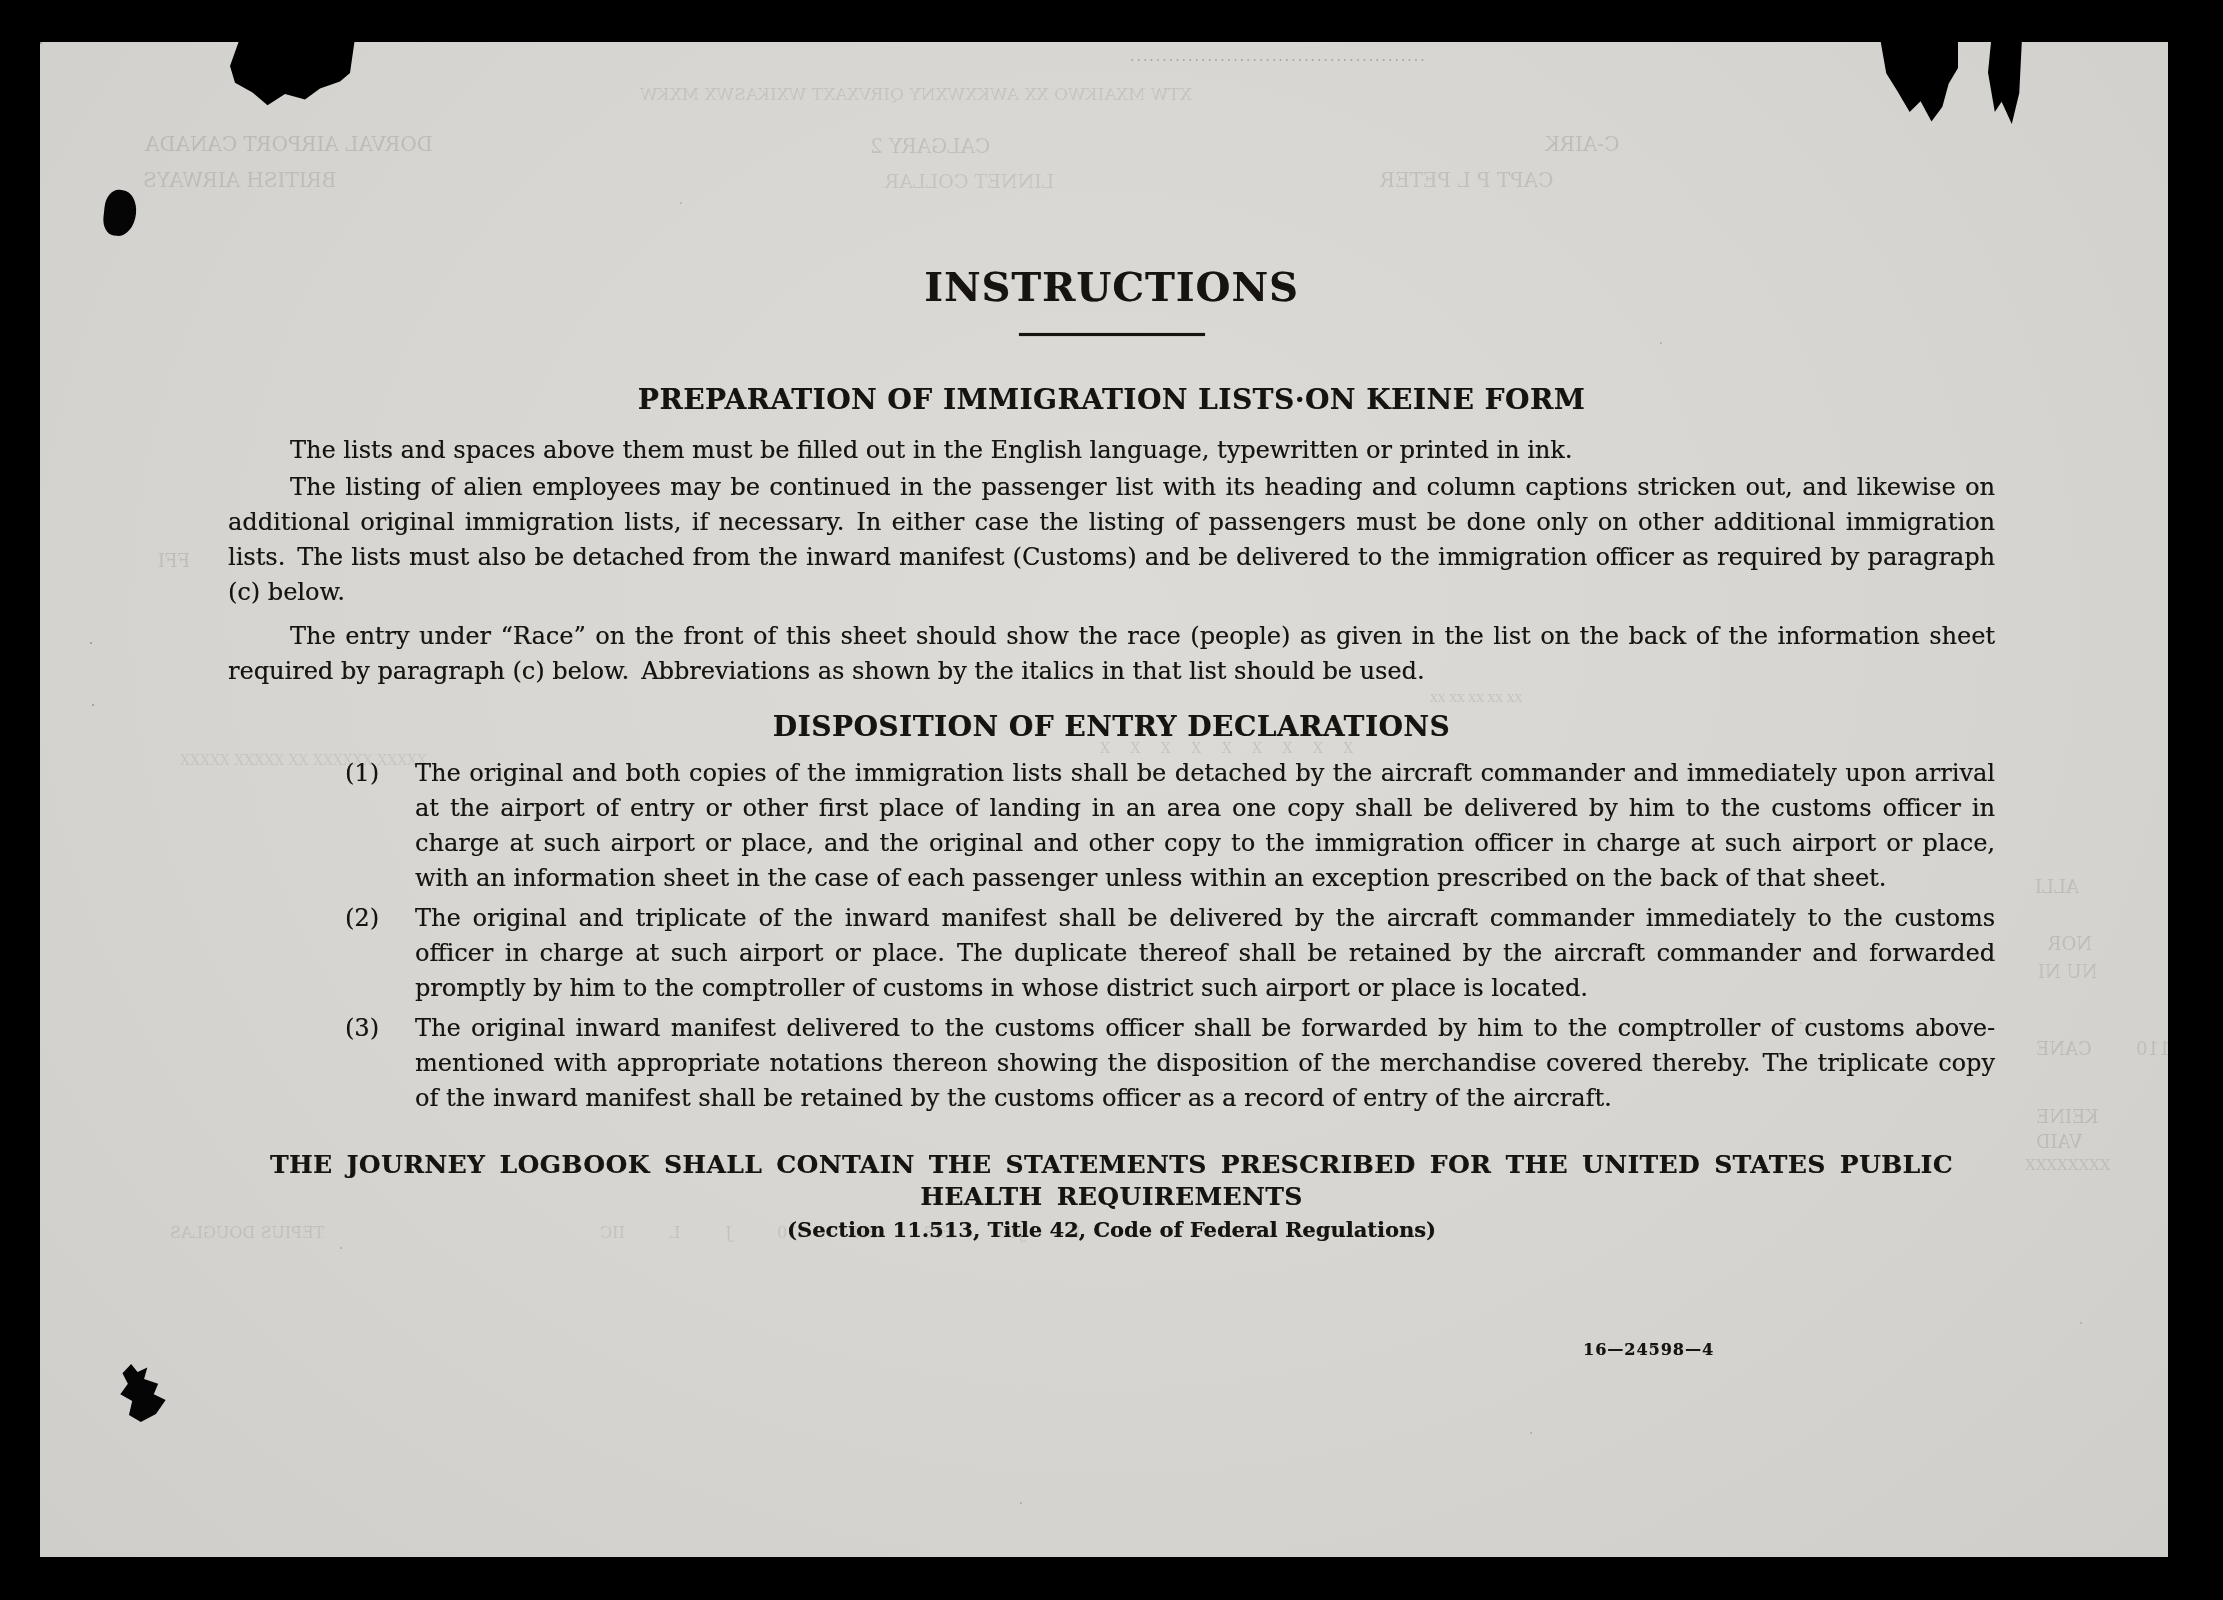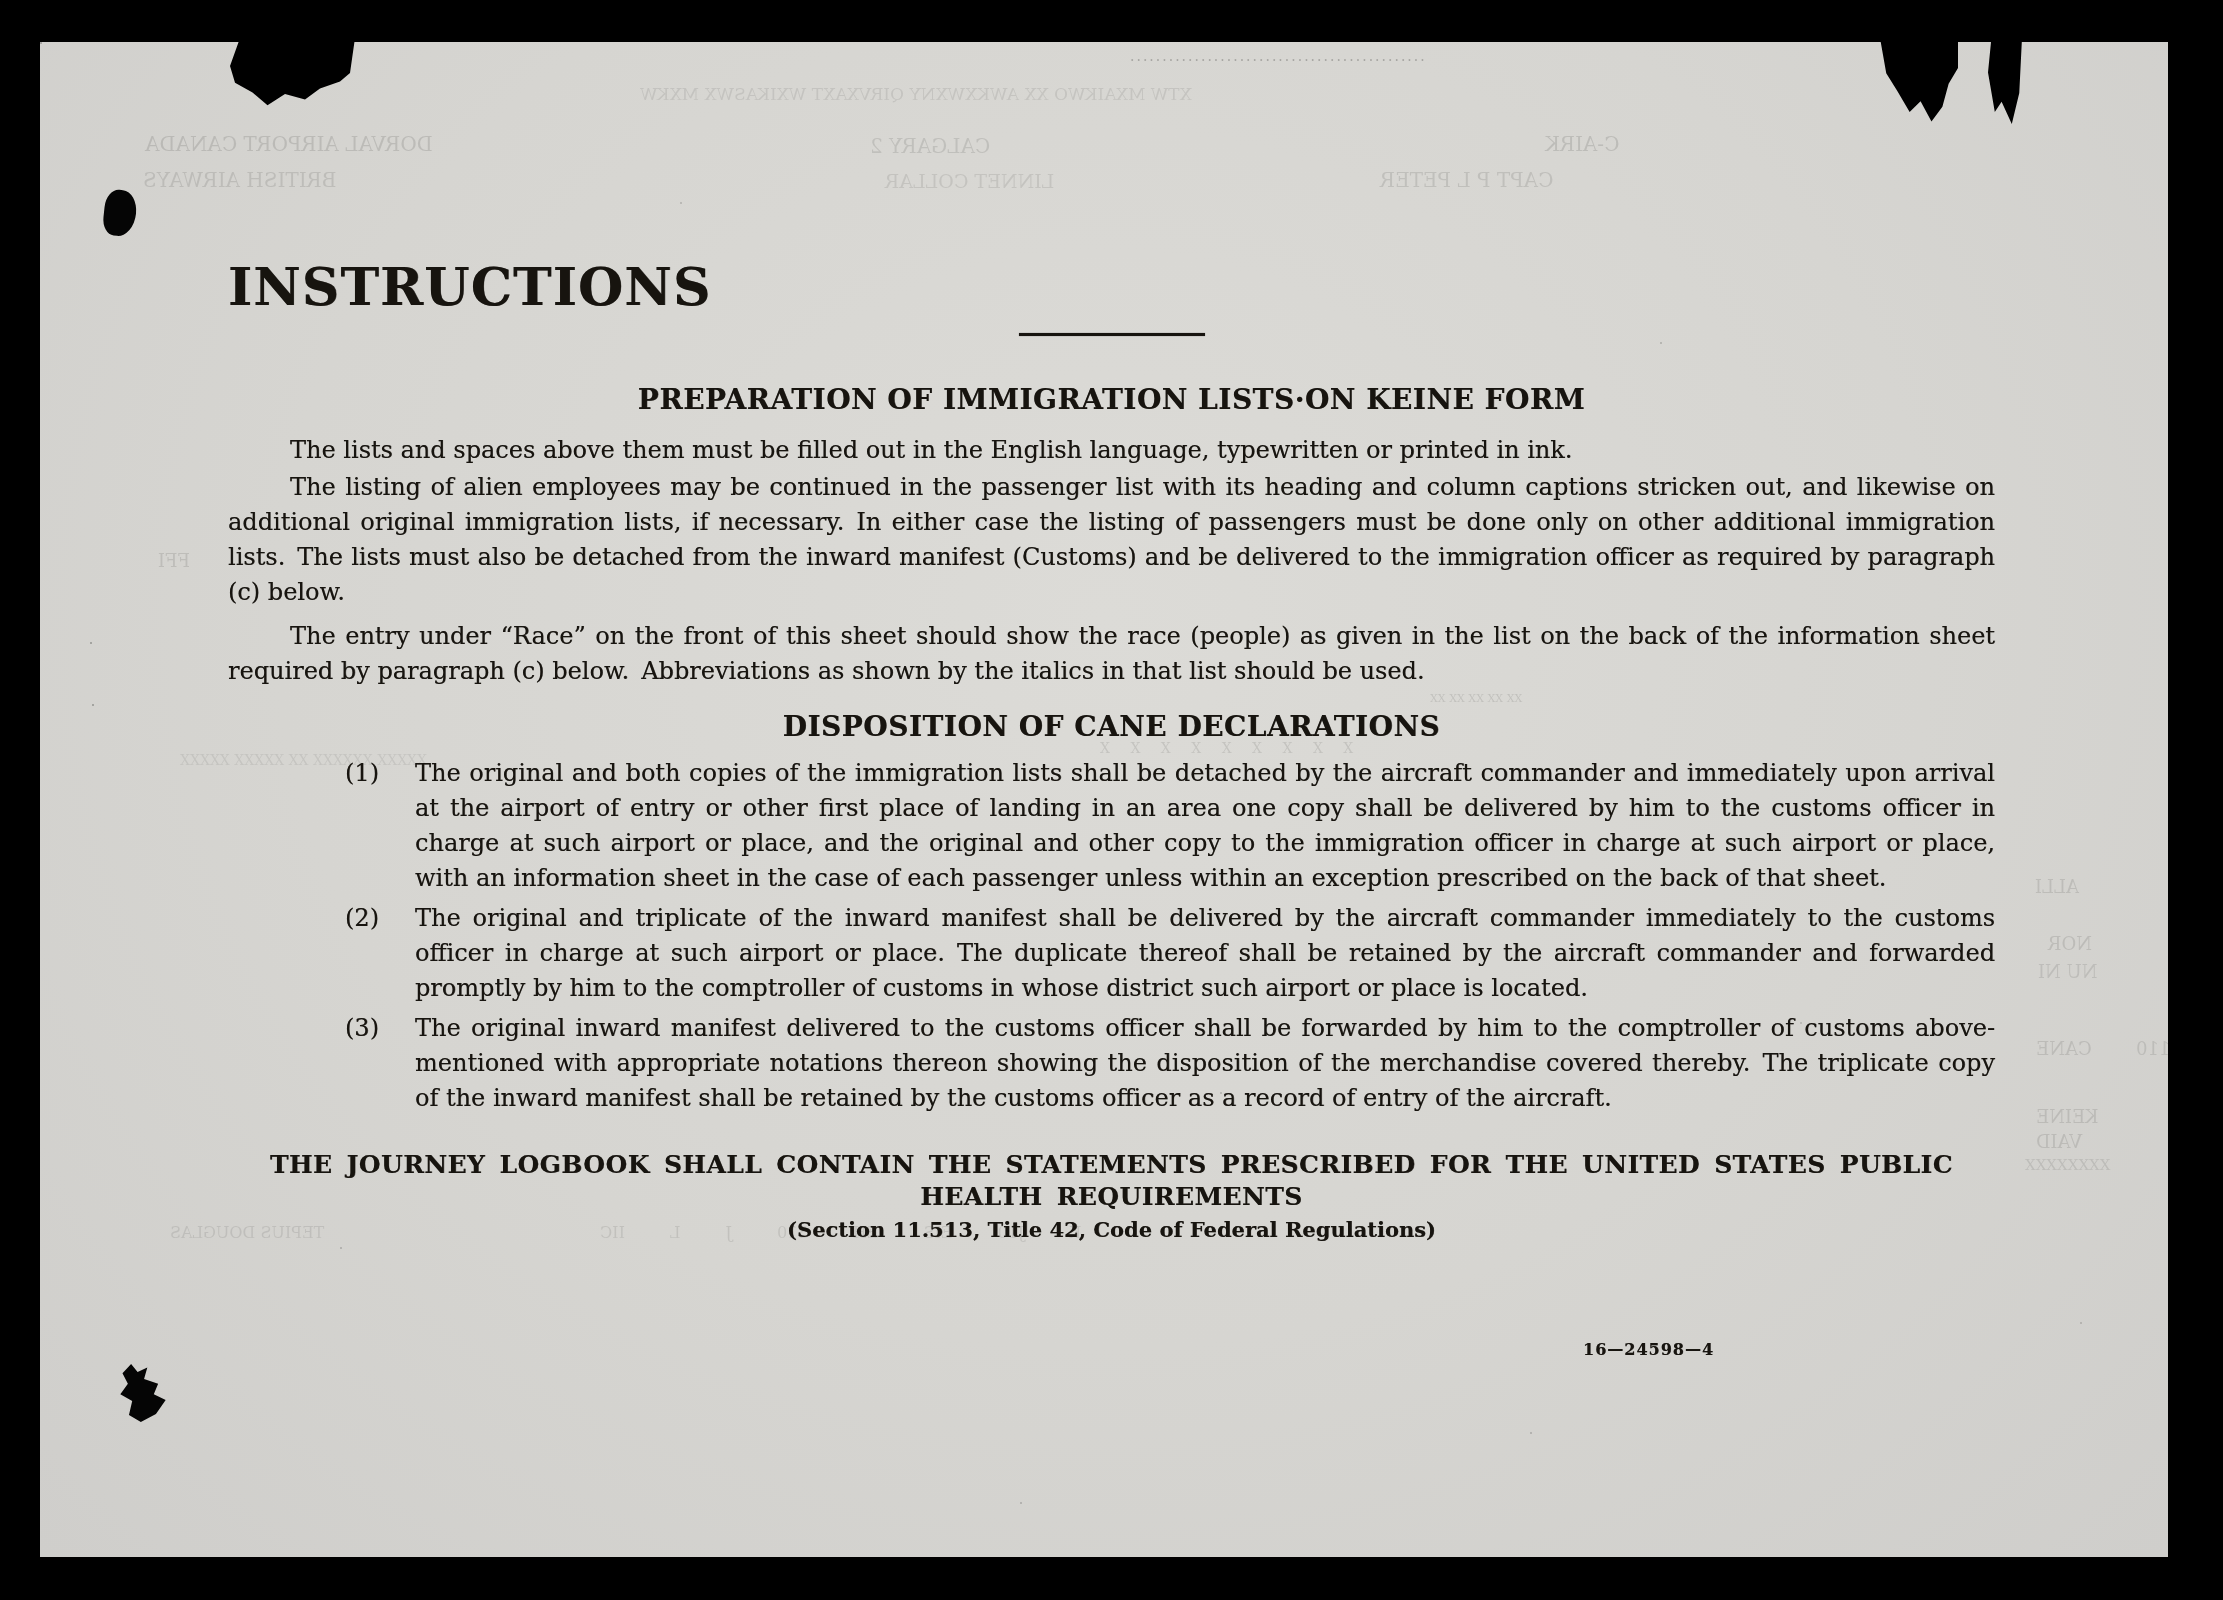--- a/index.html
+++ b/index.html
@@ -12,22 +12,22 @@
     position:absolute;left:40px;top:42px;width:2128px;height:1515px;
     background:radial-gradient(ellipse at 50% 38%, #dcdbd7 0%, #d6d5d1 55%, #cfcecb 100%);
     color:#17140f;
   }
   .content{
     position:absolute;left:188px;top:0;width:1767px;
     font-size:24px;line-height:35px;
     text-shadow:0.3px 0.3px 0.6px rgba(25,22,18,0.55);
   }
   .title{
-    margin:218px 0 0;
-    font-size:52px;line-height:54px;font-weight:bold;letter-spacing:1px;
+    margin:218px 0 0;text-align:center;
+    font-size:40px;line-height:54px;font-weight:bold;letter-spacing:1px;
   }
   .rule{
     width:186px;height:3px;background:#17140f;margin:19px auto 0;
     box-shadow:0 0 1px rgba(0,0,0,.7);
   }
   .sec-head{
     margin-top:47px;text-align:center;
     font-size:28px;line-height:34px;font-weight:bold;letter-spacing:0.5px;
   }
   .sec-head.race{margin-top:10px;}
@@ -125,21 +125,21 @@
 
     <div class="title">INSTRUCTIONS</div>
     <div class="rule"></div>
 
     <div class="sec-head">PREPARATION OF IMMIGRATION LISTS·ON KEINE FORM</div>
     <p class="para p1">The lists and spaces above them must be filled out in the English language, typewritten or printed in ink.</p>
     <p class="para p2">The listing of alien employees may be continued in the passenger list with its heading and column captions stricken out, and likewise on additional original immigration lists, if necessary. In either case the listing of passengers must be done only on other additional immigration lists. The lists must also be detached from the inward manifest (Customs) and be delivered to the immigration officer as required by paragraph (c) below.</p>
 
     <p class="para p-race">The entry under “Race” on the front of this sheet should show the race (people) as given in the list on the back of the information sheet required by paragraph (c) below. Abbreviations as shown by the italics in that list should be used.</p>
 
-    <div class="sec-head disp">DISPOSITION OF CANE DECLARATIONS</div>
+    <div class="sec-head disp">DISPOSITION OF ENTRY DECLARATIONS</div>
 
     <div class="items">
       <div class="item">
         <span class="item-num">(1)</span>
         <span class="item-text">The original and both copies of the immigration lists shall be detached by the aircraft commander and immediately upon arrival at the airport of entry or other first place of landing in an area one copy shall be delivered by him to the customs officer in charge at such airport or place, and the original and other copy to the immigration officer in charge at such airport or place, with an information sheet in the case of each passenger unless within an exception prescribed on the back of that sheet.</span>
       </div>
       <div class="item">
         <span class="item-num">(2)</span>
         <span class="item-text">The original and triplicate of the inward manifest shall be delivered by the aircraft commander immediately to the customs officer in charge at such airport or place. The duplicate thereof shall be retained by the aircraft commander and forwarded promptly by him to the comptroller of customs in whose district such airport or place is located.</span>
       </div>

